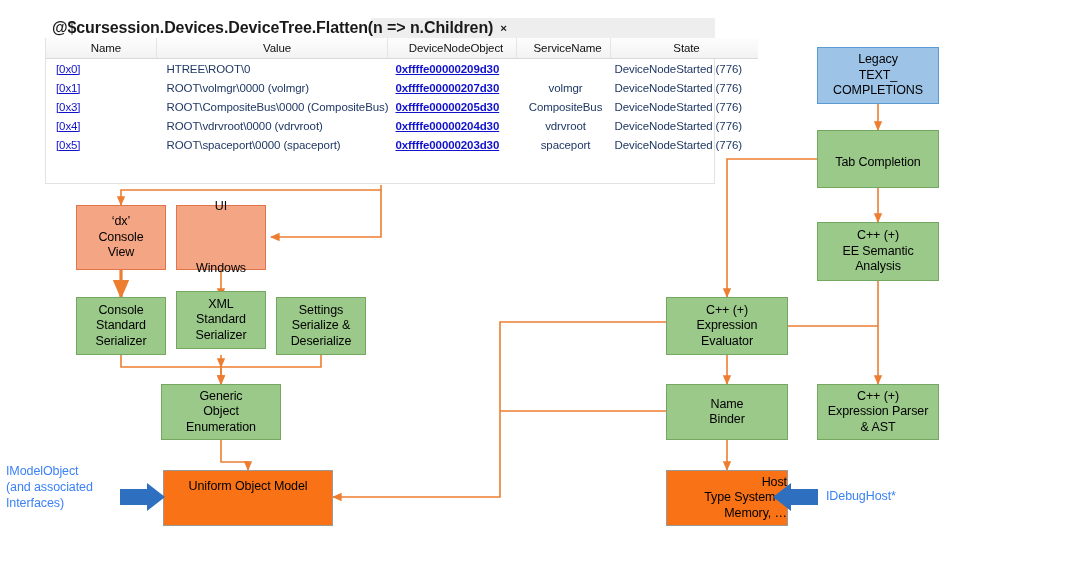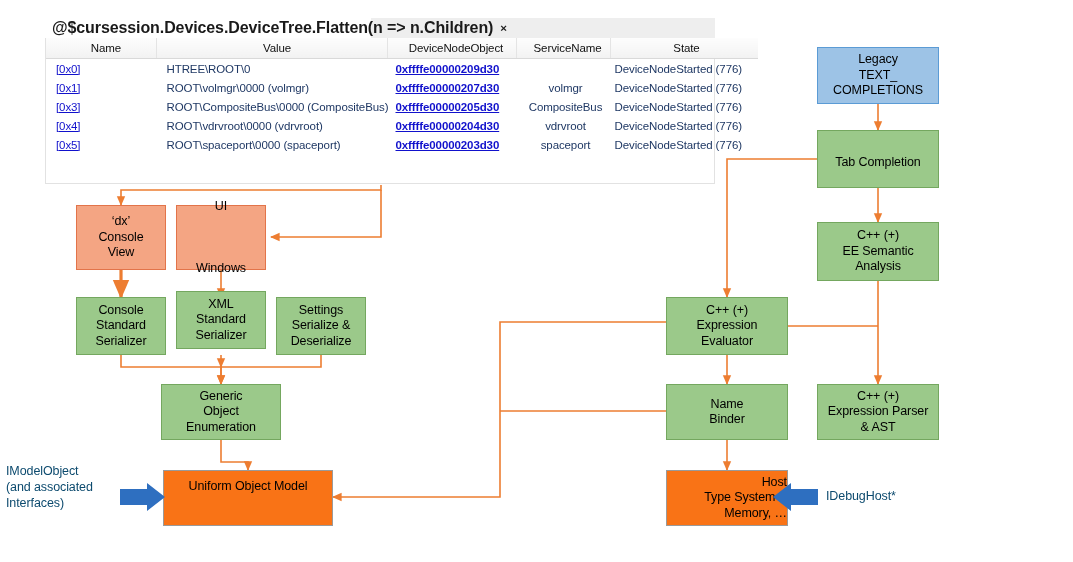--- a/index.html
+++ b/index.html
@@ -125,21 +125,21 @@
   .node.orange { background: #f4a583; border: 1px solid #e2744a; }
   .node.blue   { background: #9dc3e6; border: 1px solid #5b9bd5; }
   .node.gray   { background: #f97316; border: 1px solid #9a9a9a; }
   .node .ln { display: block; }
 
   
   .free-label {
     position: absolute;
     font-size: 12.5px;
     line-height: 16px;
-    color: #0c4a6e;
+    color: #3b82f6;
     letter-spacing: -0.1px;
     z-index: 5;
   }
 
   
   #wires {
     position: absolute;
     left: 0; top: 0;
     width: 1073px;
     height: 562px;

